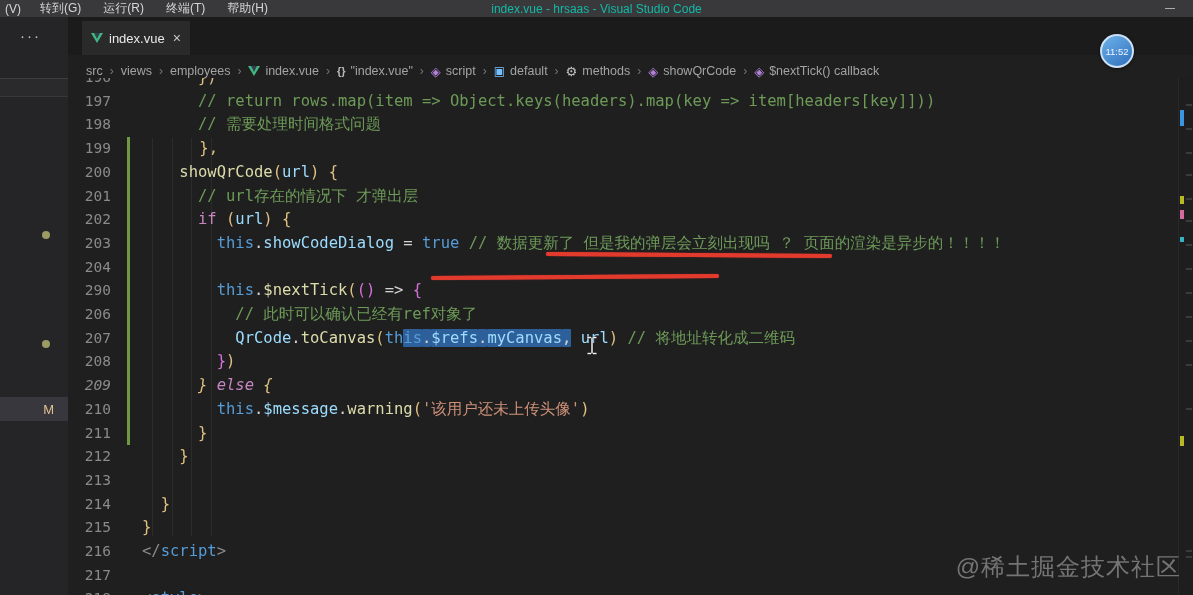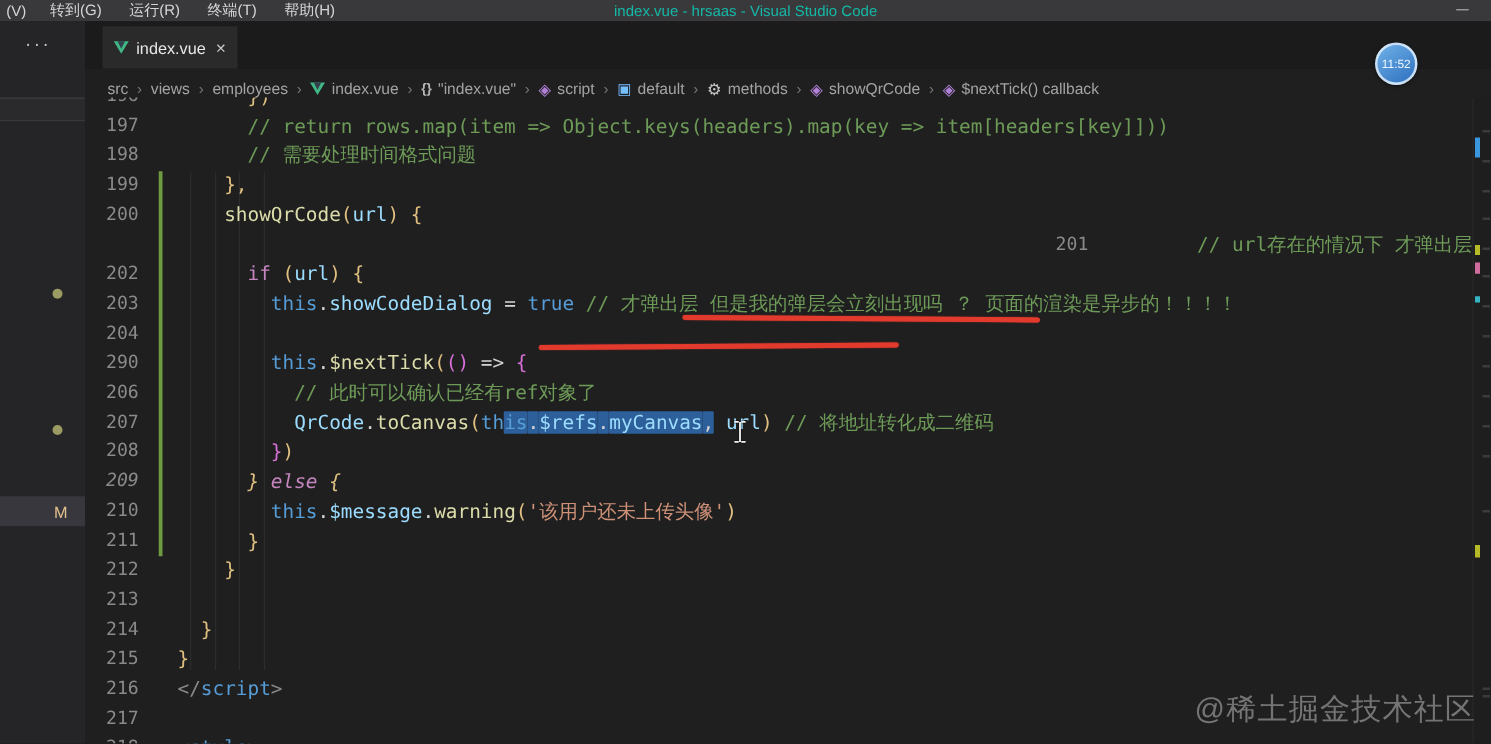--- a/index.html
+++ b/index.html
@@ -175,25 +175,25 @@
 
   <div id="editor-pane">
     <div class="indent-guide" style="left:84px"></div>
     <div class="indent-guide" style="left:104px"></div>
     <div class="indent-guide" style="left:123px"></div>
     <div class="indent-guide" style="left:143px"></div>
     <div id="code-lines">
         <div class="cl" style="top: -12px;"><span class="ln">196</span><span class="ct"><span class="tok-p">      </span><span class="tok-gold">})</span></span></div>
         <div class="cl" style="top: 11.7px;"><span class="ln">197</span><span class="ct"><span class="tok-p">      </span><span class="tok-com">// return rows.map(item =&gt; Object.keys(headers).map(key =&gt; item[headers[key]]))</span></span></div>
         <div class="cl" style="top: 35.4px;"><span class="ln">198</span><span class="ct"><span class="tok-p">      </span><span class="tok-com">// 需要处理时间格式问题</span></span></div>
-        <div class="cl" style="top: 59.1px;"><span class="ln">199</span><span class="ct"><span class="tok-p">    </span><span class="tok-gold">},</span></span></div>
+        <div class="cl" style="top: 59.1px; gap: 20px;"><span class="ln">199</span><span class="ct"><span class="tok-p">    </span><span class="tok-gold">},</span></span></div>
         <div class="cl" style="top: 82.8px;"><span class="ln">200</span><span class="ct"><span class="tok-p">    </span><span class="tok-fn">showQrCode</span><span class="tok-gold">(</span><span class="tok-var">url</span><span class="tok-gold">)</span><span class="tok-p"> </span><span class="tok-gold">{</span></span></div>
-        <div class="cl" style="top: 106.5px; justify-content: flex-end;"><span class="ln">201</span><span class="ct"><span class="tok-p">      </span><span class="tok-com">// url存在的情况下 才弹出层</span></span></div>
+        <div class="cl" style="top: 106.5px;"><span class="ln">201</span><span class="ct"><span class="tok-p">      </span><span class="tok-com">// url存在的情况下 才弹出层</span></span></div>
         <div class="cl" style="top: 130.2px;"><span class="ln">202</span><span class="ct"><span class="tok-p">      </span><span class="tok-kw">if</span><span class="tok-p"> </span><span class="tok-gold">(</span><span class="tok-var">url</span><span class="tok-gold">)</span><span class="tok-p"> </span><span class="tok-gold">{</span></span></div>
-        <div class="cl" style="top: 153.9px;"><span class="ln">203</span><span class="ct"><span class="tok-p">        </span><span class="tok-kwb">this</span><span class="tok-p">.</span><span class="tok-var">showCodeDialog</span><span class="tok-p"> = </span><span class="tok-kwb">true</span><span class="tok-p"> </span><span class="tok-com">// 才弹出层 但是我的弹层会立刻出现吗 ？ 页面的渲染是异步的！！！！</span></span></div>
+        <div class="cl" style="top: 153.9px;"><span class="ln">203</span><span class="ct"><span class="tok-p">        </span><span class="tok-kwb">this</span><span class="tok-p">.</span><span class="tok-var">showCodeDialog</span><span class="tok-p"> = </span><span class="tok-kwb">true</span><span class="tok-p"> </span><span class="tok-com">// 数据更新了 但是我的弹层会立刻出现吗 ？ 页面的渲染是异步的！！！！</span></span></div>
         <div class="cl" style="top: 177.6px;"><span class="ln">204</span><span class="ct"><span class="tok-p">        </span></span></div>
         <div class="cl" style="top: 201.3px;"><span class="ln">290</span><span class="ct"><span class="tok-p">        </span><span class="tok-kwb">this</span><span class="tok-p">.</span><span class="tok-fn">$nextTick</span><span class="tok-gold">(</span><span class="tok-orch">()</span><span class="tok-p"> =&gt; </span><span class="tok-orch">{</span></span></div>
         <div class="cl" style="top: 225px;"><span class="ln">206</span><span class="ct"><span class="tok-p">          </span><span class="tok-com">// 此时可以确认已经有ref对象了</span></span></div>
         <div class="cl" style="top: 248.7px;"><span class="ln">207</span><span class="ct"><span class="tok-p">          </span><span class="tok-var">QrCode</span><span class="tok-p">.</span><span class="tok-fn">toCanvas</span><span class="tok-gold">(</span><span class="tok-kwb">th</span><span class="tok-kwb sel">is</span><span class="tok-p sel">.</span><span class="tok-var sel">$refs</span><span class="tok-p sel">.</span><span class="tok-var sel">myCanvas</span><span class="tok-p sel">,</span><span class="tok-p"> </span><span class="tok-var">url</span><span class="tok-gold">)</span><span class="tok-p"> </span><span class="tok-com">// 将地址转化成二维码</span></span></div>
         <div class="cl" style="top: 272.4px;"><span class="ln">208</span><span class="ct"><span class="tok-p">        </span><span class="tok-orch">}</span><span class="tok-gold">)</span></span></div>
         <div class="cl" style="top: 296.1px; font-style: italic;"><span class="ln">209</span><span class="ct"><span class="tok-p">      </span><span class="tok-gold">}</span><span class="tok-p"> </span><span class="tok-kw">else</span><span class="tok-p"> </span><span class="tok-gold">{</span></span></div>
         <div class="cl" style="top: 319.8px;"><span class="ln">210</span><span class="ct"><span class="tok-p">        </span><span class="tok-kwb">this</span><span class="tok-p">.</span><span class="tok-var">$message</span><span class="tok-p">.</span><span class="tok-fn">warning</span><span class="tok-gold">(</span><span class="tok-str">'该用户还未上传头像'</span><span class="tok-gold">)</span></span></div>
         <div class="cl" style="top: 343.5px;"><span class="ln">211</span><span class="ct"><span class="tok-p">      </span><span class="tok-gold">}</span></span></div>
         <div class="cl" style="top: 367.2px;"><span class="ln">212</span><span class="ct"><span class="tok-p">    </span><span class="tok-gold">}</span></span></div>
         <div class="cl" style="top: 390.9px;"><span class="ln">213</span><span class="ct"></span></div>

